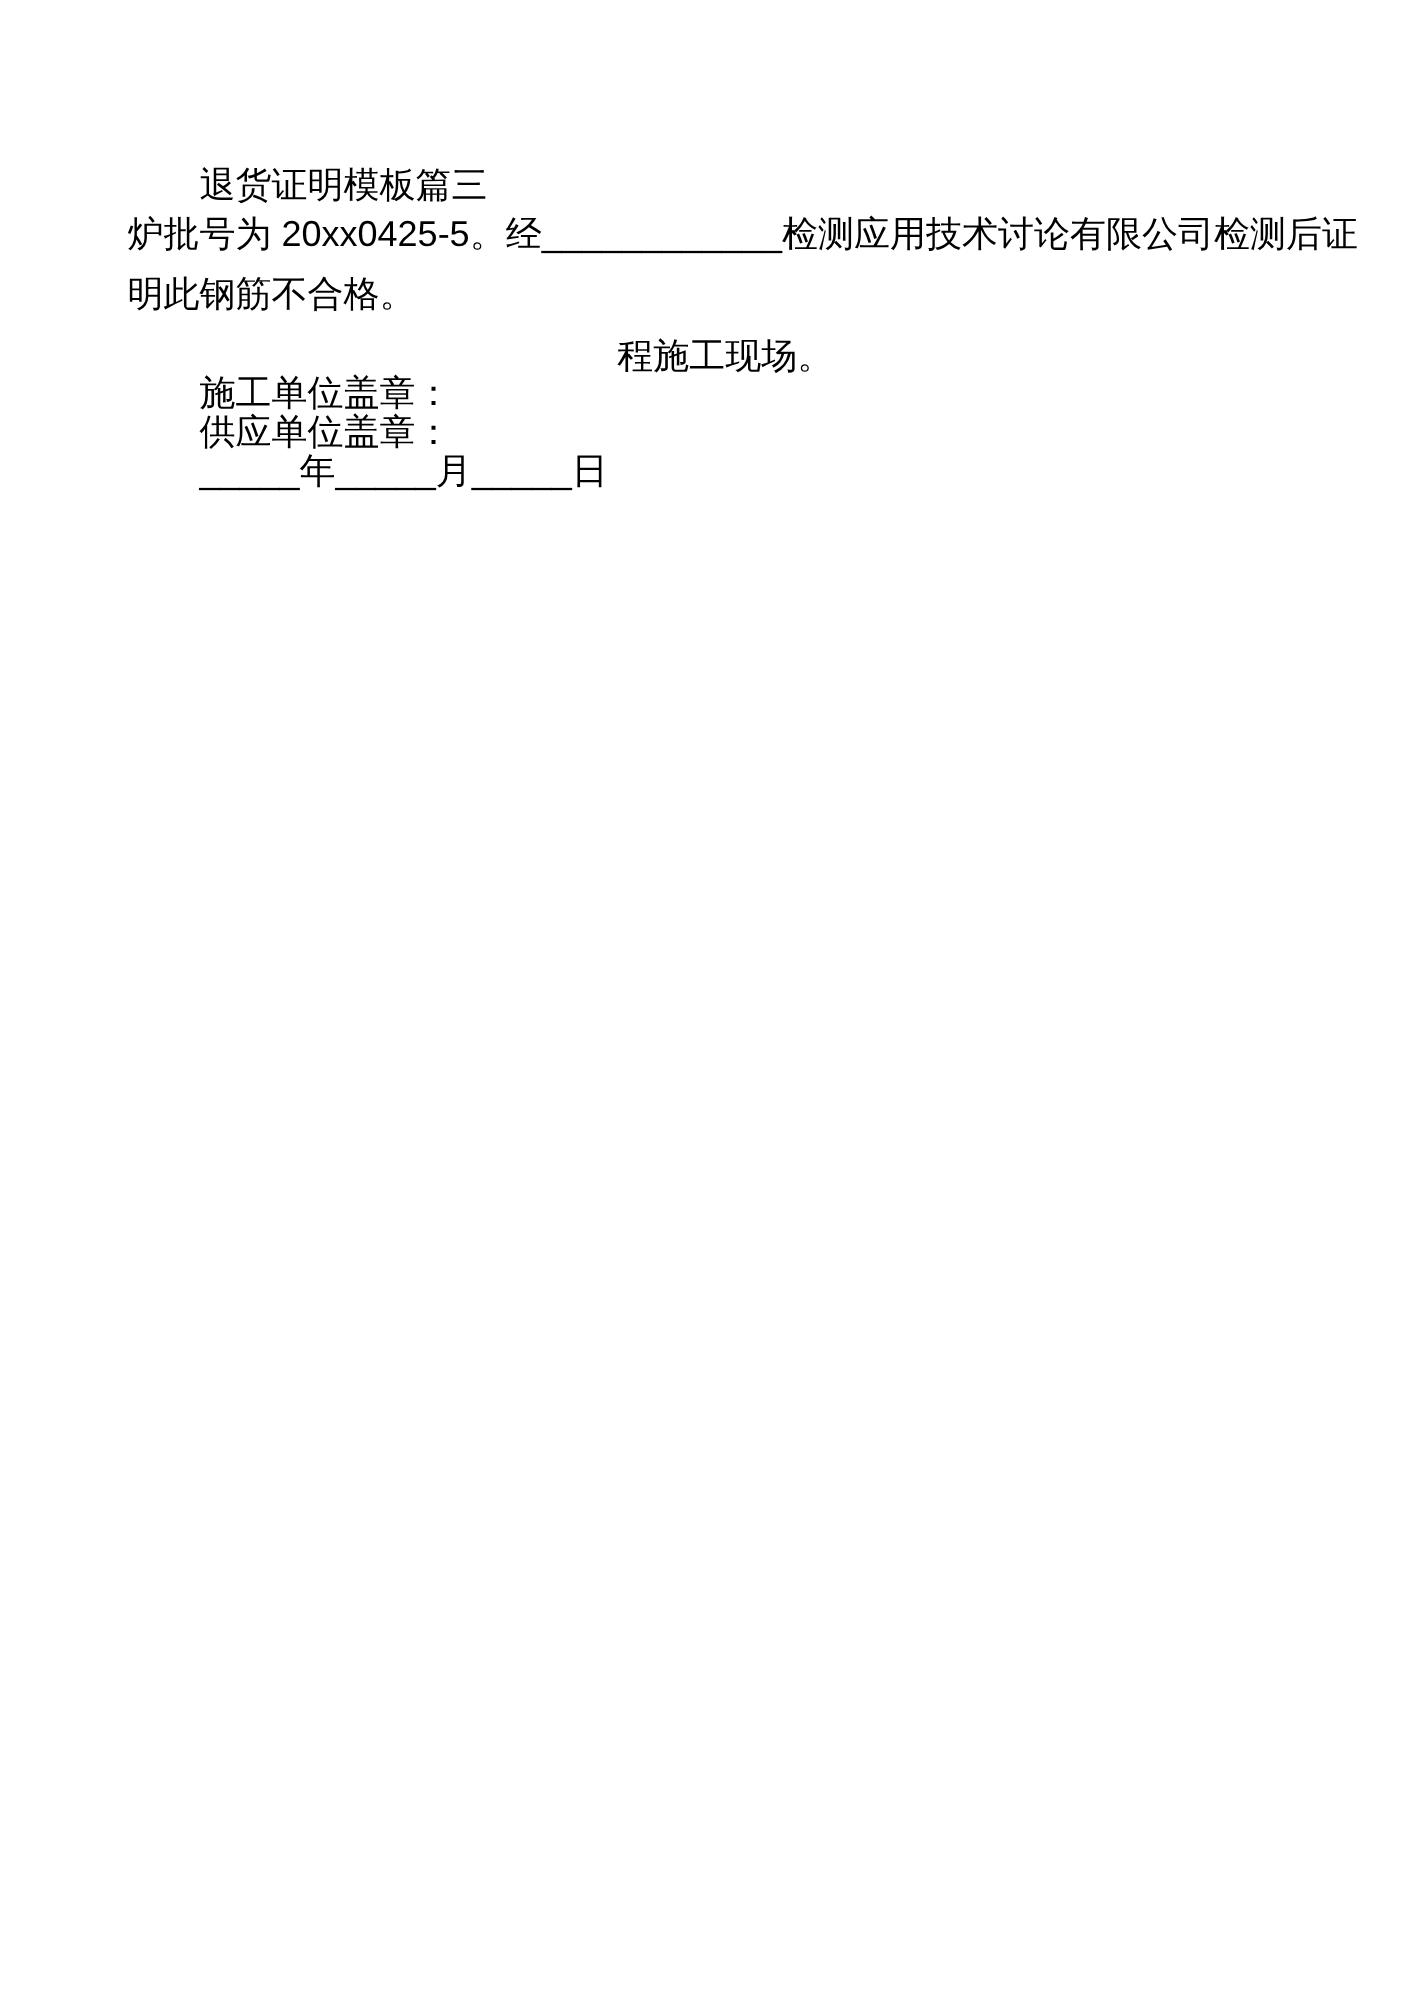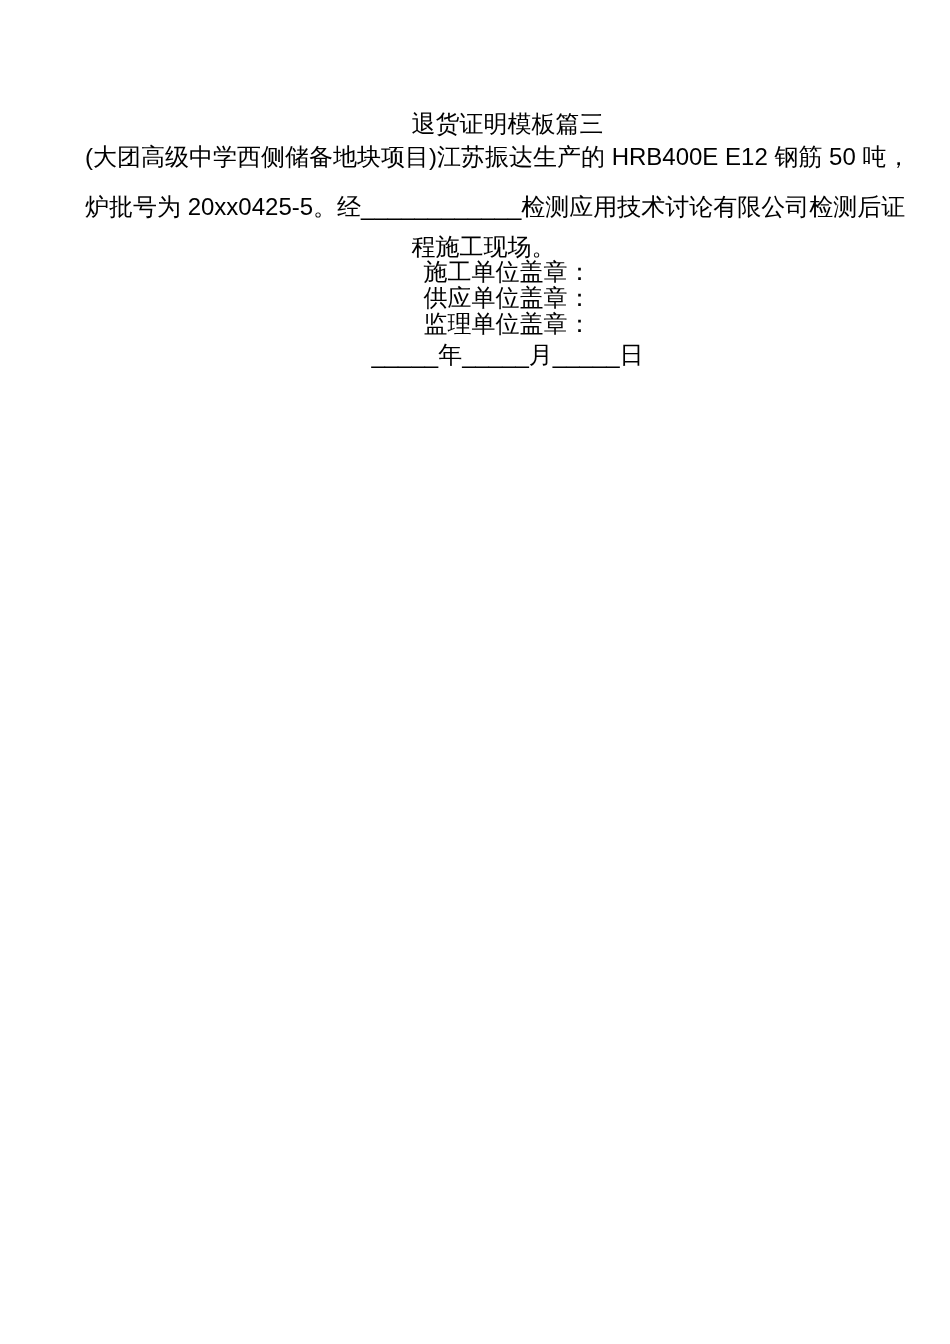--- a/index.html
+++ b/index.html
@@ -32,28 +32,26 @@
   .h50 { height: 50px; }
   .h40 { height: 40px; }
   .h41 { height: 41px; }
   .h47 { height: 47px; }
   .h25 { height: 25px; text-align: center; }
   .h26 { height: 26px; }
   .h31 { height: 31px; }
   .h30 { height: 30px; }
   .indent {
     padding-left: 48px; 
-    text-align: center;
   }
 </style>
 </head>
 <body>
 
 <div class="doc-page">
   <div class="doc-line indent h33">退货证明模板篇三</div>
-  <div class="doc-line h50">(大团高级中学西侧储备地块项目)江苏振达生产的 HRB400E E12 钢筋 50 吨，</div>
   <div class="doc-line h40">炉批号为 20xx0425-5。经____________检测应用技术讨论有限公司检测后证</div>
+  <div class="doc-line h41">明此钢筋不合格。</div>
   <div class="doc-line h25">程施工现场。</div>
   <div class="doc-line indent h26">施工单位盖章：</div>
   <div class="doc-line indent h26">供应单位盖章：</div>
-  <div class="doc-line indent h31">监理单位盖章：</div>
   <div class="doc-line indent h30">_____年_____月_____日</div>
 </div>
 
 </body></html>

